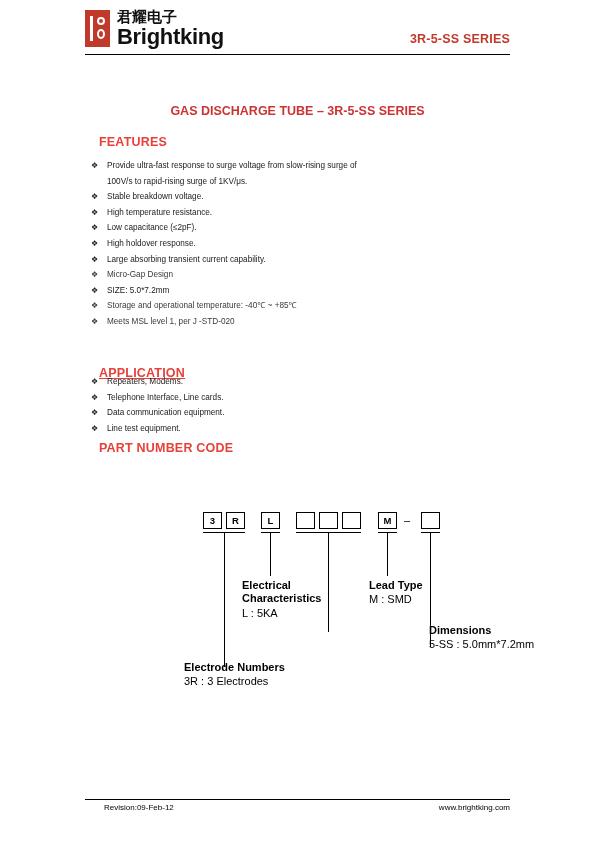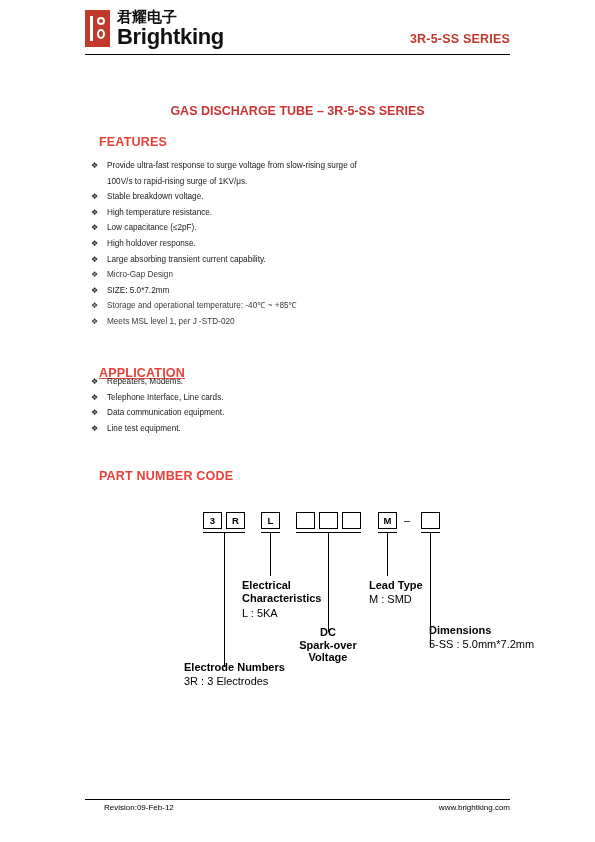--- a/index.html
+++ b/index.html
@@ -136,21 +136,21 @@
     position: absolute;
     left: 34px;
     font-size: 12.5px;
     font-weight: bold;
     color: #e8413a;
     letter-spacing: 0.2px;
     margin-left: 14px;
   }
   #features-head { top: 135px; }
   #application-head { top: 366px; text-decoration: underline; }
-  #partnumber-head { top: 469px; }
+  #partnumber-head { top: 441px; }
 
   
   .bullets {
     position: absolute;
     left: 40px;
     list-style: none;
     margin: 0;
     padding: 0;
   }
   #features-list { top: 158px; }
@@ -329,25 +329,20 @@
       <span class="lab-bold">Electrical</span>
       <span class="lab-bold">Characteristics</span>
       <span class="lab-norm" style="margin-top:3px;">L : 5KA</span>
     </div>
 
     <div class="pn-label" style="left:284px; top:79px;">
       <span class="lab-bold">Lead Type</span>
       <span class="lab-norm" style="margin-top:1px;">M : SMD</span>
     </div>
 
-    <div class="pn-label center" style="left:203px; top:126px; width:80px;">
-      <span class="lab-bold">DC</span>
-      <span class="lab-bold">Spark-over</span>
-      <span class="lab-bold">Voltage</span>
-    </div>
 
     <div class="pn-label" style="left:344px; top:124px;">
       <span class="lab-bold">Dimensions</span>
       <span class="lab-norm" style="margin-top:1px;">5-SS : 5.0mm*7.2mm</span>
     </div>
 
     <div class="pn-label" style="left:99px; top:161px;">
       <span class="lab-bold">Electrode Numbers</span>
       <span class="lab-norm" style="margin-top:1px;">3R : 3 Electrodes</span>
     </div>

